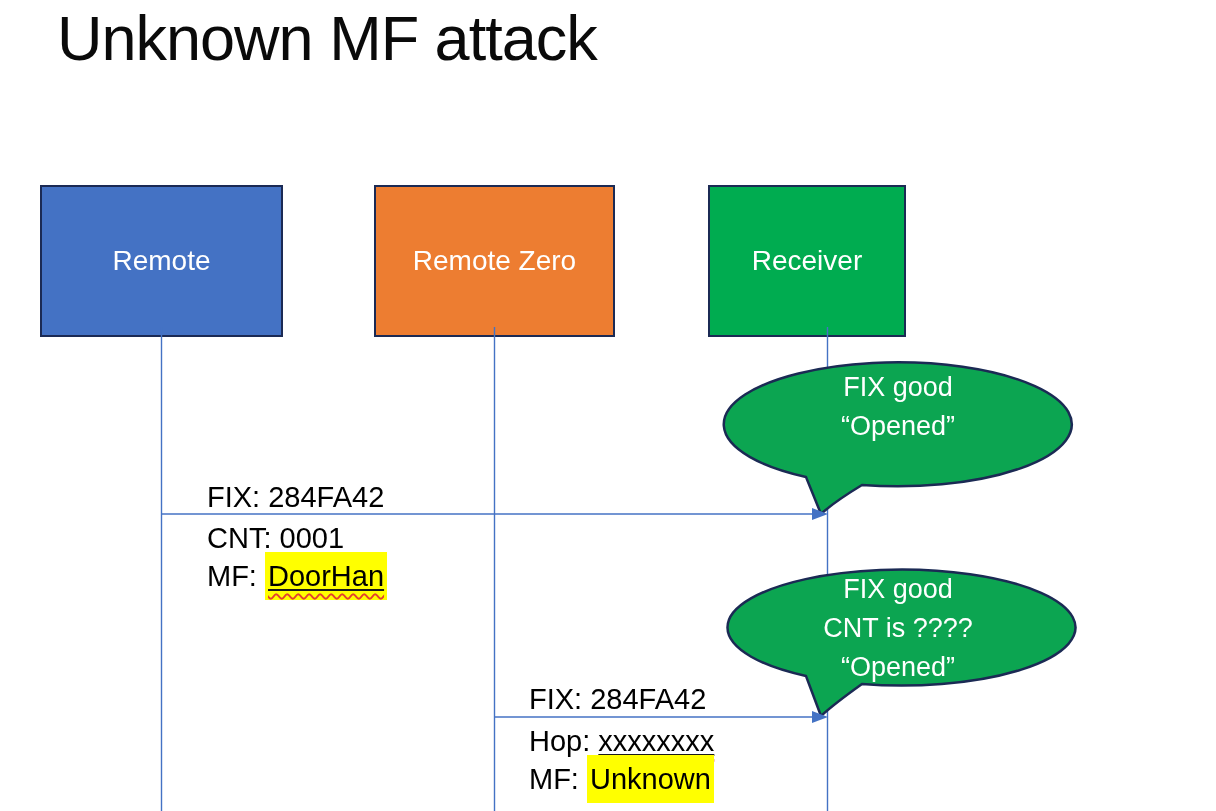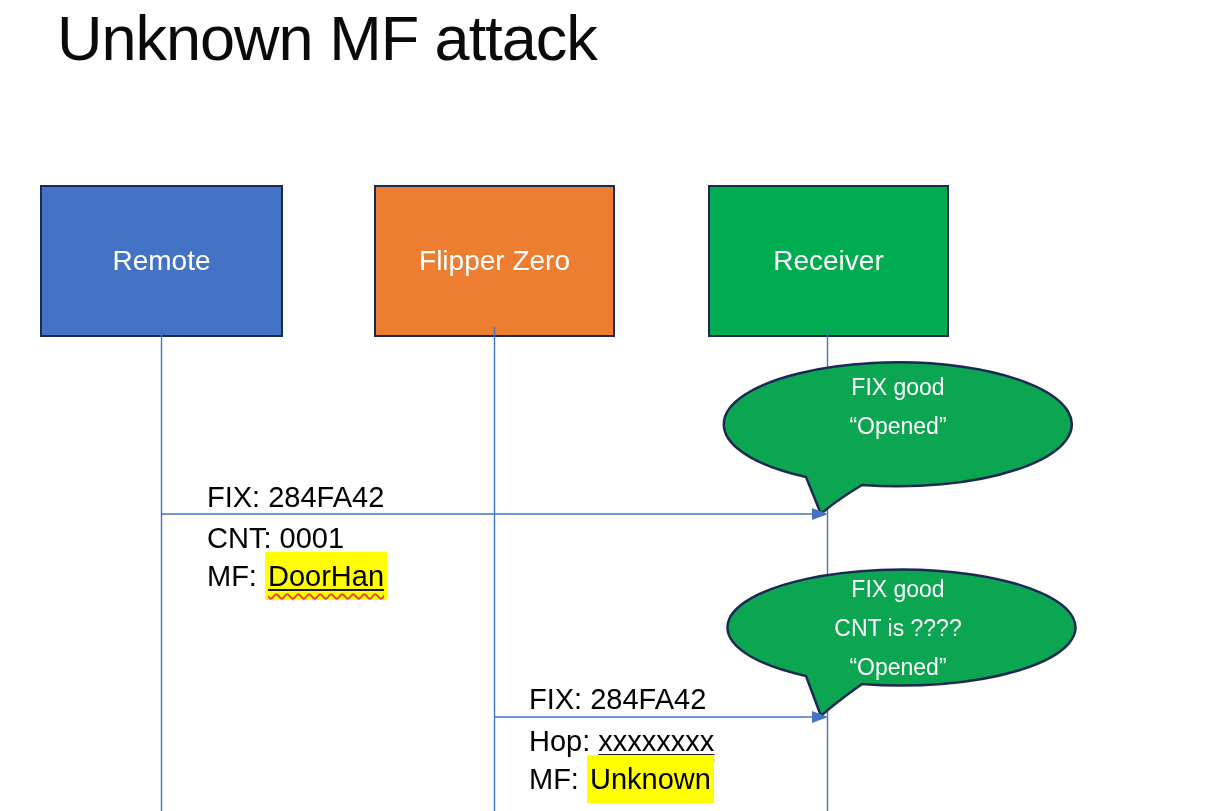--- a/index.html
+++ b/index.html
@@ -12,29 +12,29 @@
     font-size:63px;font-weight:300;letter-spacing:-1px;color:#0a0a0a;
     font-family:Liberation Sans, sans-serif;
   }
   .actor{
     position:absolute;top:175px;height:152px;box-sizing:border-box;
     display:flex;align-items:center;justify-content:center;
     color:#fff;font-size:28px;border:2.5px solid var(--shape_border);margin-top:10px;
   }
   .actor-remote{left:40px;width:243px;background:var(--remote_fill);}
   .actor-flipper{left:374px;width:241px;background:var(--flipper_fill);}
-  .actor-receiver{left:708px;width:241px;background:var(--receiver_fill);}
+  .actor-receiver{left:708px;width:198px;background:var(--receiver_fill);}
   svg.layer{position:absolute;left:0;top:0;width:1216px;height:811px;}
   .lifeline{stroke:var(--line_color);stroke-width:1.4;}
   .msgline{stroke:var(--line_color);stroke-width:1.6;}
   .arrowhead{fill:var(--line_color);}
   .bubble{fill:var(--bubble_fill);stroke:var(--shape_border);stroke-width:2.5;}
   .bubble-text{
     position:absolute;left:722px;width:352px;text-align:center;
-    color:#ffffff;font-size:23px;line-height:39px;font-weight:400;
+    color:#ffffff;font-size:27px;line-height:39px;font-weight:400;
   }
   .bubble-text-1{top:368px;}
   .bubble-text-2{top:570px;}
   .msg{position:absolute;color:#000;font-size:29px;margin-left:32px;}
   .msg-single{line-height:30px;}
   .msg-block{line-height:38px;}
   .m1-above{left:175px;top:482px;}
   .m1-below{left:175px;top:519px;}
   .m2-above{left:497px;top:684px;}
   .m2-below{left:497px;top:722px;}
@@ -53,21 +53,21 @@
 <body>
 
 <div class="canvas">
 
   <h1 class="title">Unknown MF attack</h1>
 
   <div class="actor actor-remote">
     <span>Remote</span>
   </div>
   <div class="actor actor-flipper">
-    <span>Flipper Zero</span>
+    <span>Remote Zero</span>
   </div>
   <div class="actor actor-receiver">
     <span>Receiver</span>
   </div>
 
   <svg class="layer" viewBox="0 0 1216 811" xmlns="http://www.w3.org/2000/svg">
     <line class="lifeline" x1="161.5" y1="327" x2="161.5" y2="811"></line>
     <line class="lifeline" x1="494.5" y1="327" x2="494.5" y2="811"></line>
     <line class="lifeline" x1="827.5" y1="327" x2="827.5" y2="811"></line>
 

